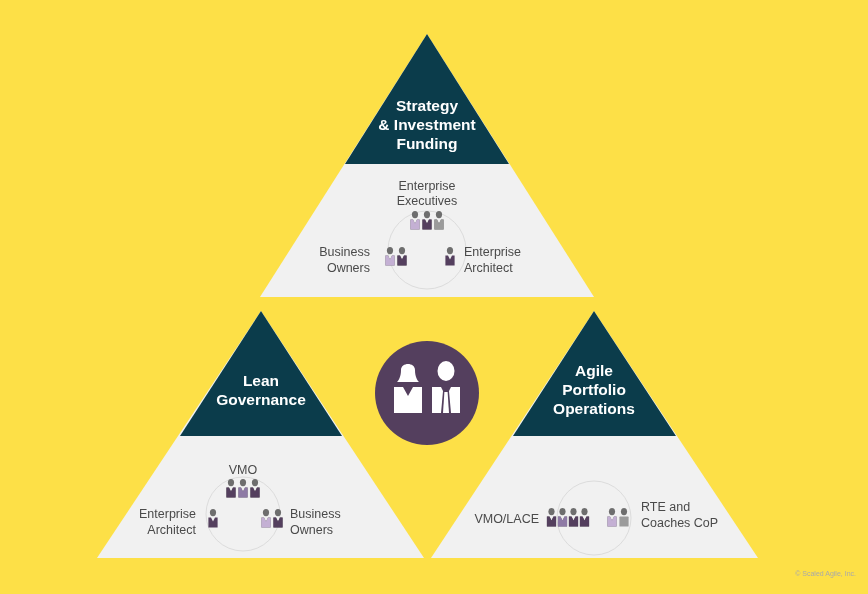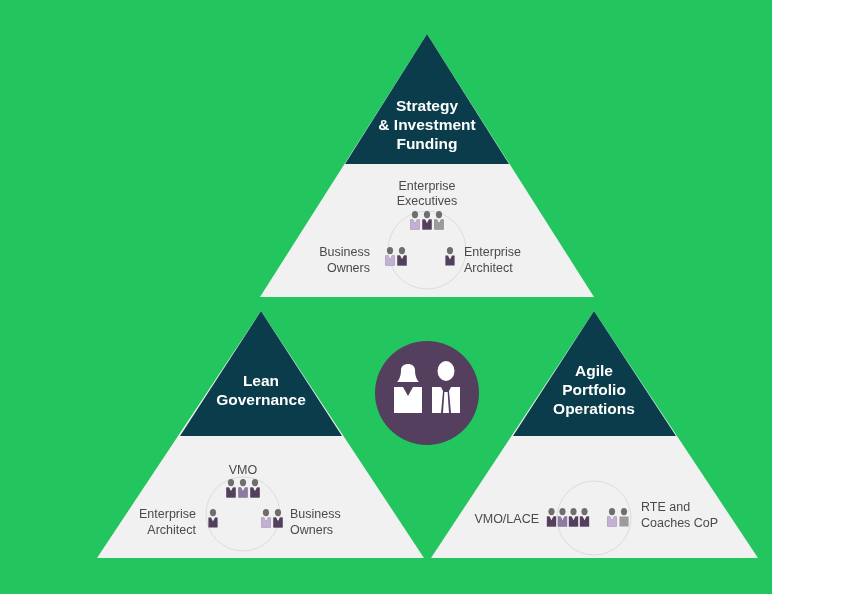--- a/index.html
+++ b/index.html
@@ -7,23 +7,23 @@
     margin: 0;
     padding: 0;
     background: #ffffff;
   }
   body {
     font-family: "Liberation Sans", sans-serif;
     -webkit-font-smoothing: antialiased;
   }
   #stage {
     position: relative;
-    width: 772px;
+    width: 868px;
     height: 594px;
-    background: #22c55e;
+    background: #fde047;
     overflow: hidden;
   }
   #diagram-svg {
     position: absolute;
     left: 0;
     top: 0;
     width: 868px;
     height: 594px;
     display: block;
   }

